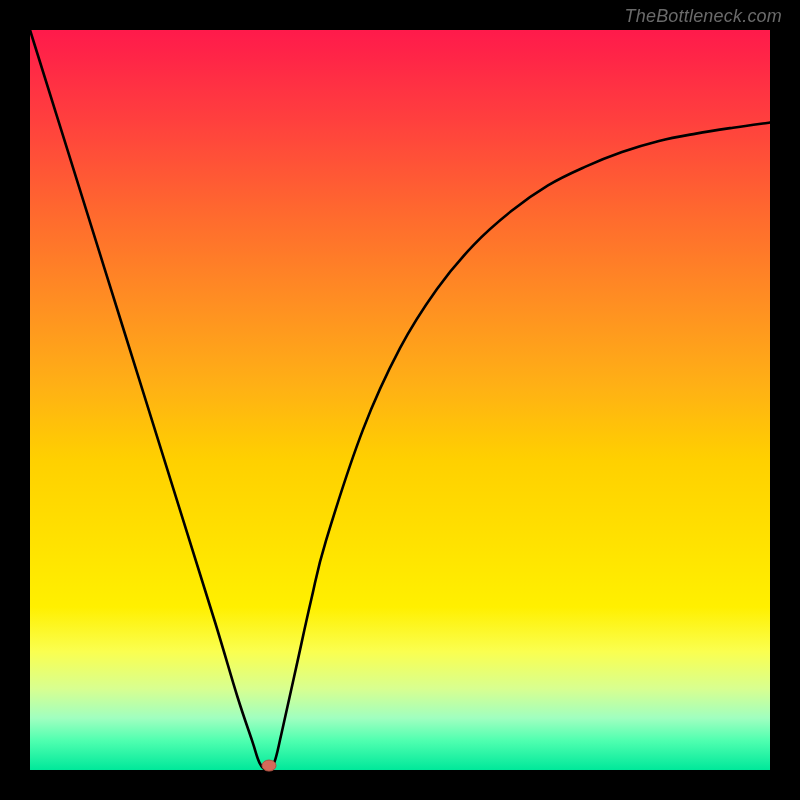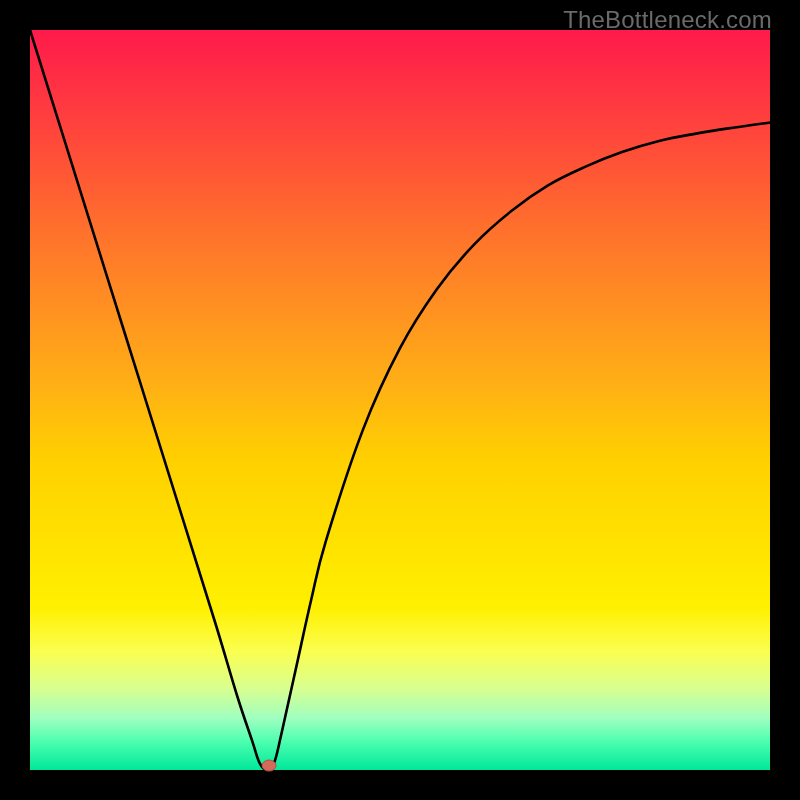--- a/index.html
+++ b/index.html
@@ -35,26 +35,27 @@
       #faff50 84%,
       #d8ff90 89%,
       #a0ffc0 93%,
       #50ffb0 96%,
       #00e89a 100%
     );
   }
   .watermark {
     position: absolute;
     top: 6px;
-    right: 28px;
+    right: 18px;
     color: #6a6a6a;
-    font-size: 24px;
+    font-size: 18px;
     font-weight: 500;
     letter-spacing: 0.2px;
     user-select: none;
+    font-style: italic;
   }
   svg.curve {
     position: absolute;
     left: 0;
     top: 0;
     width: 740px;
     height: 740px;
     overflow: visible;
   }
 </style>

